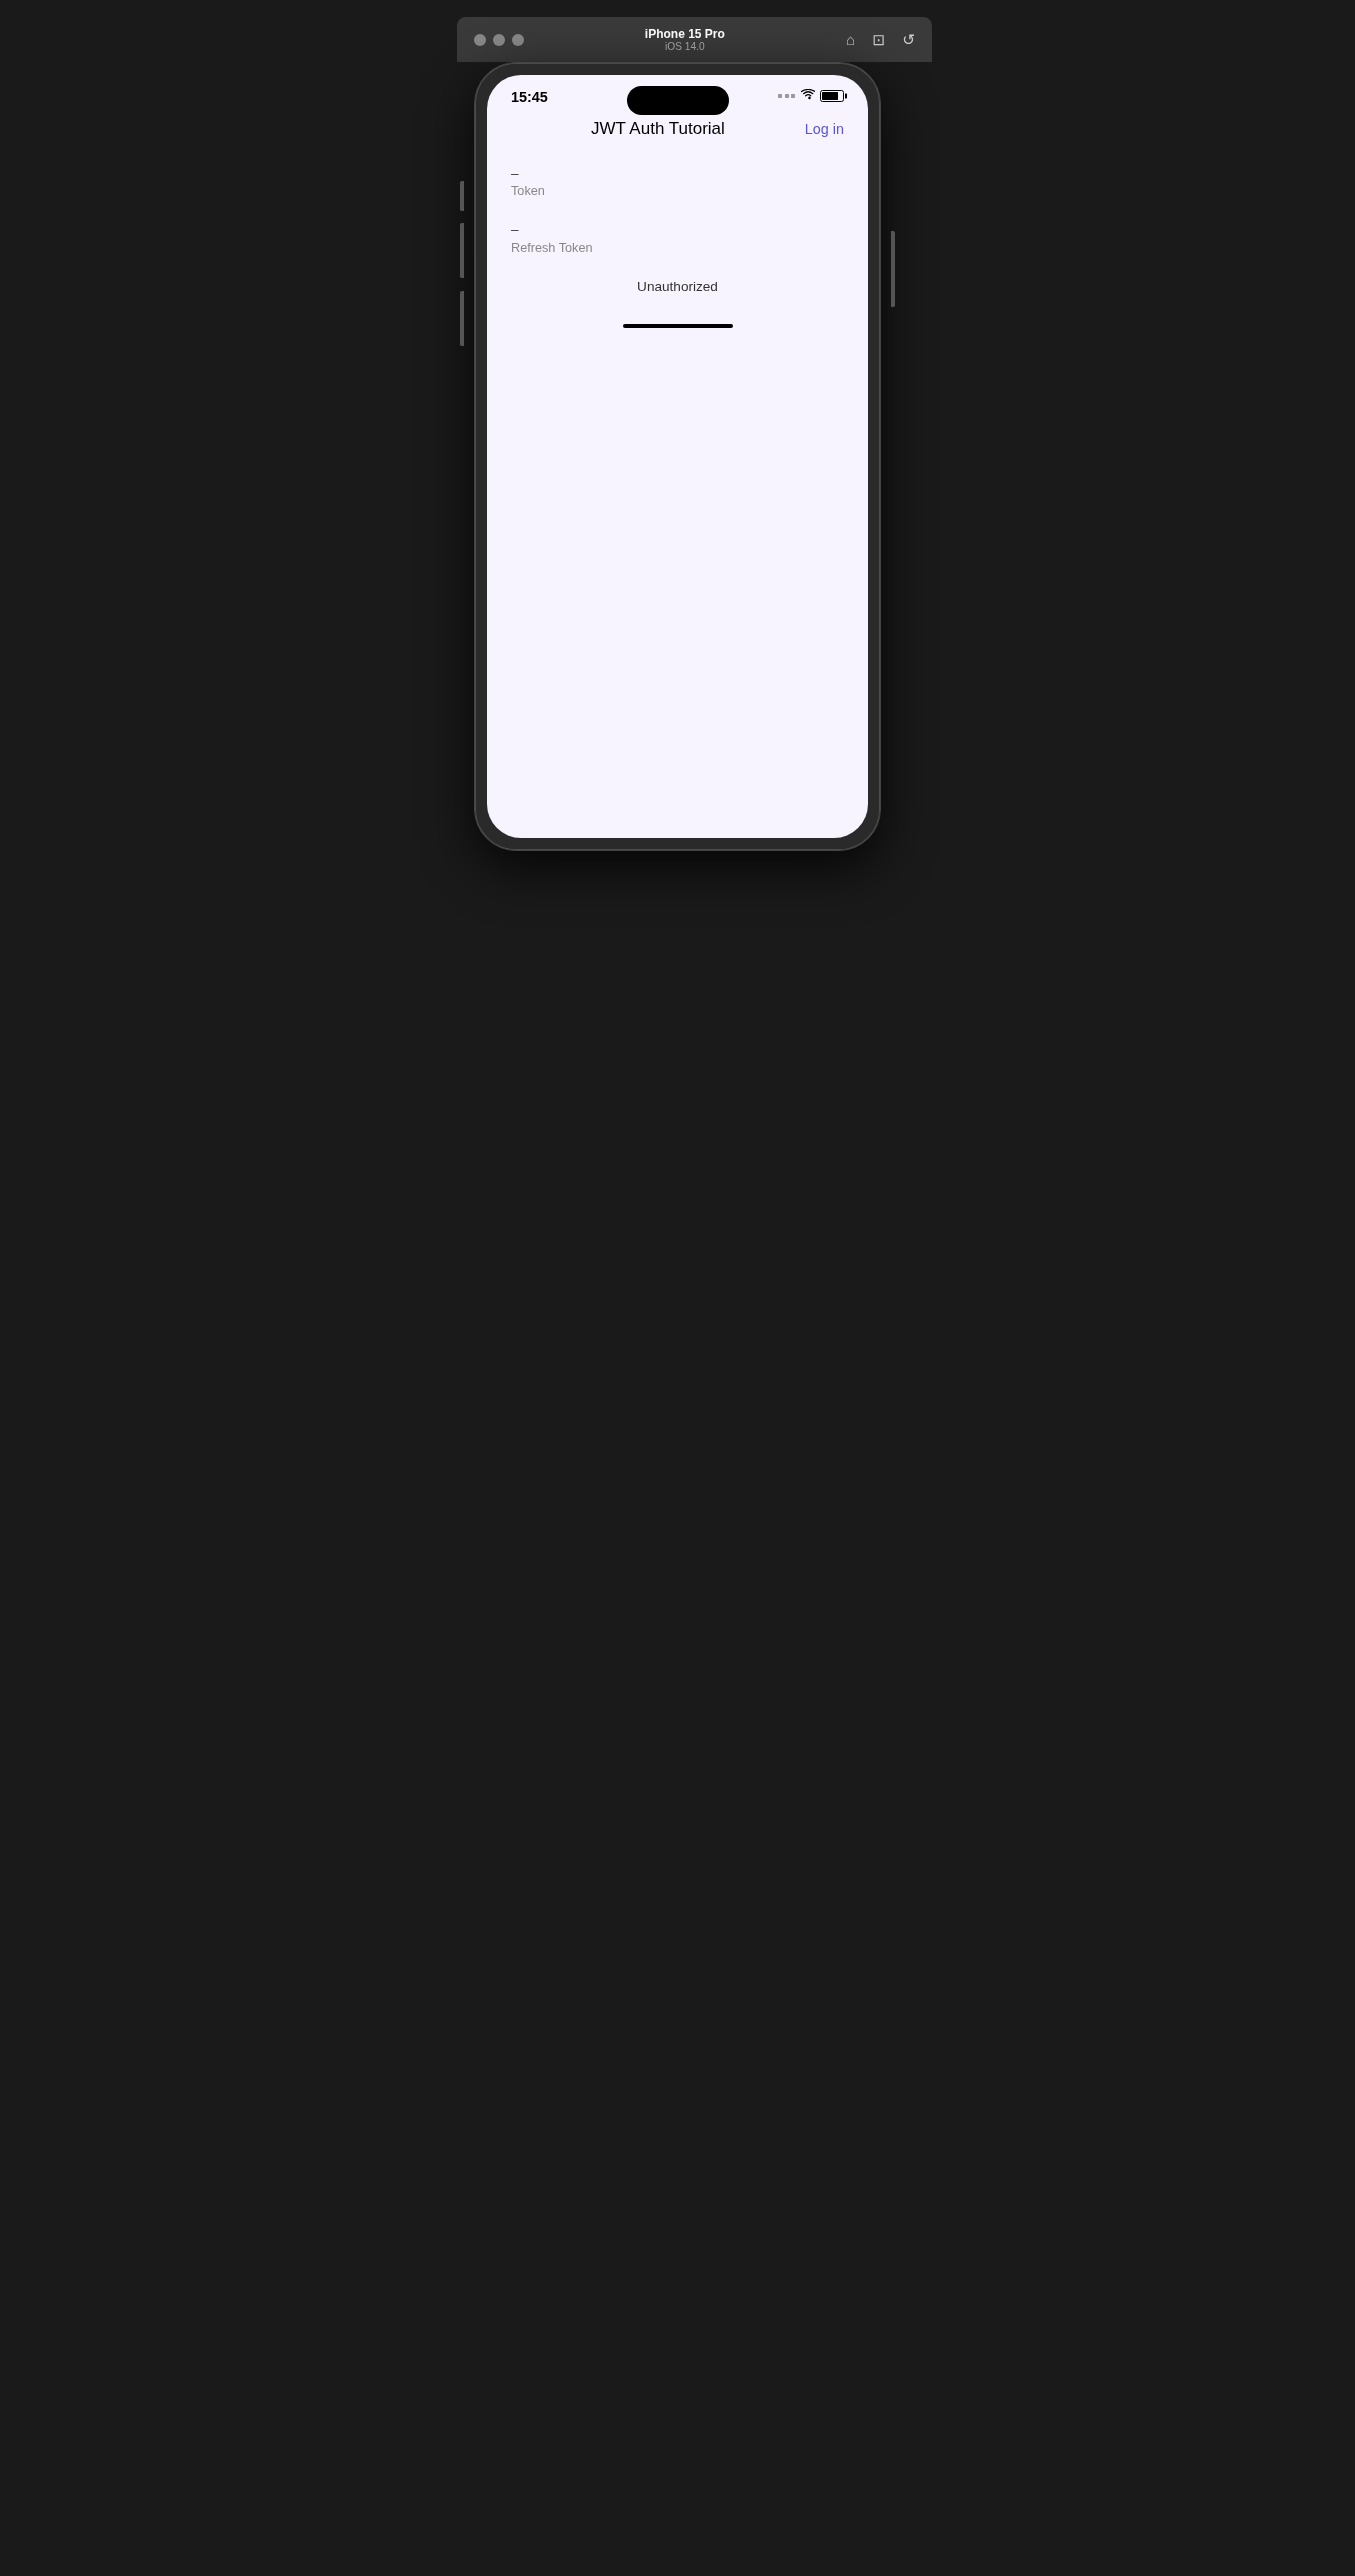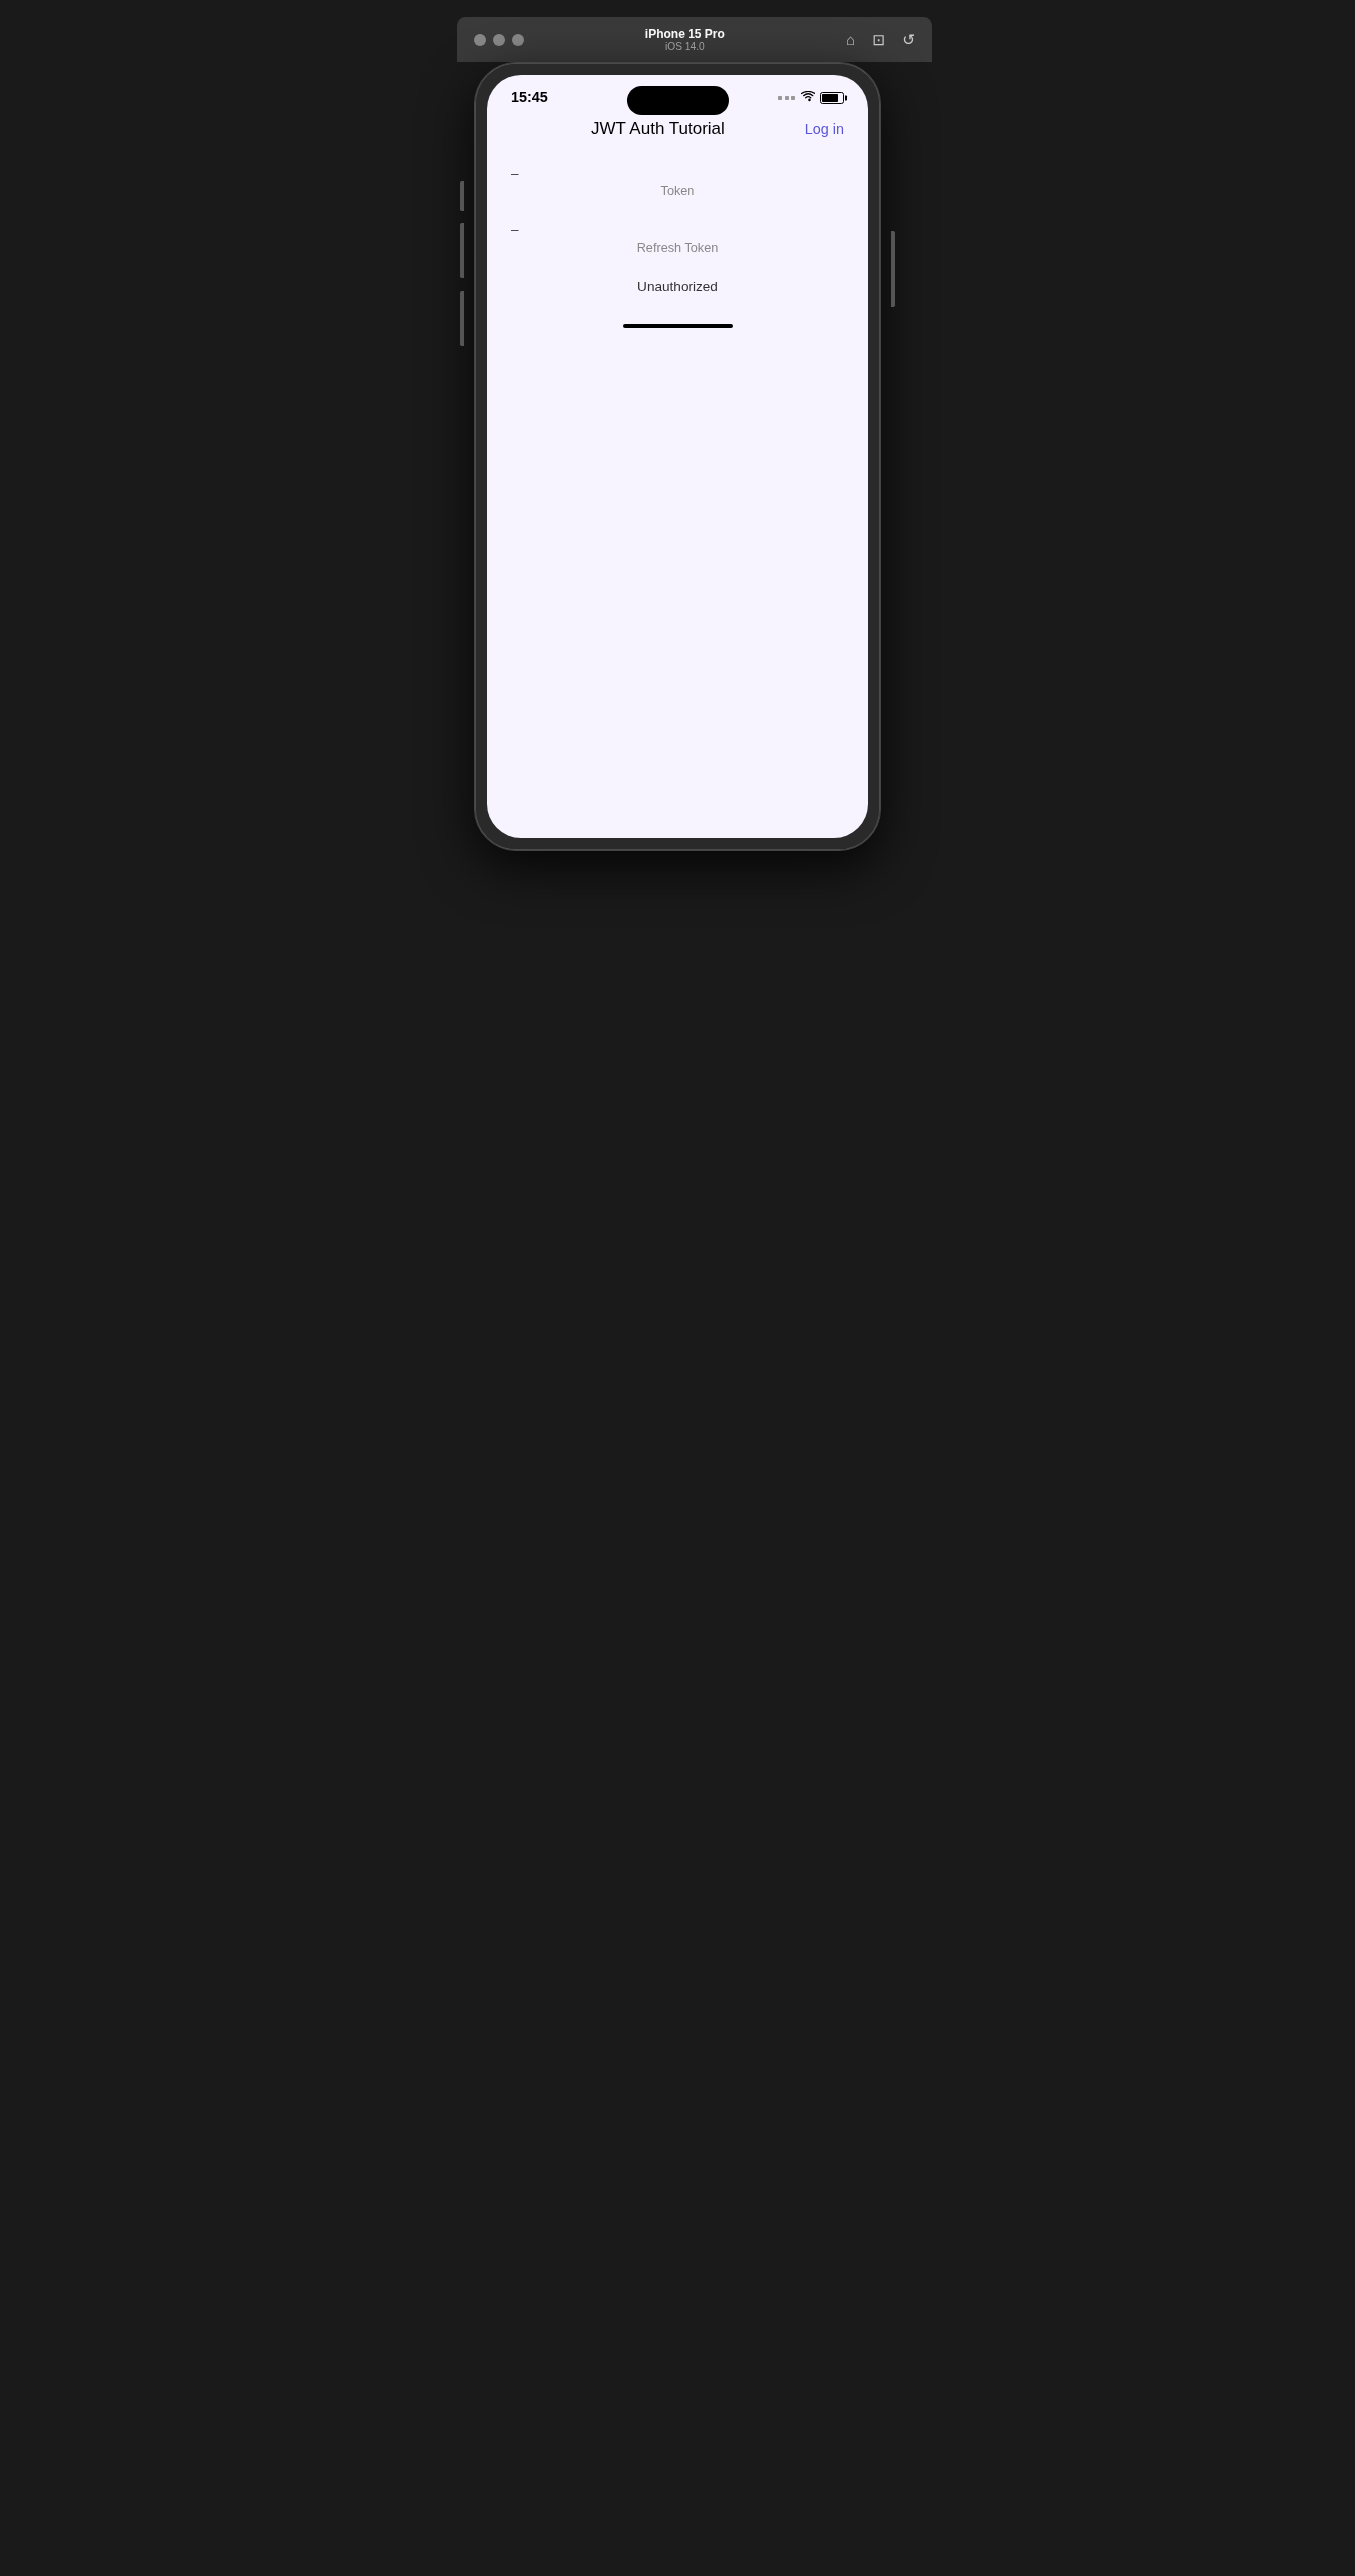--- a/index.html
+++ b/index.html
@@ -95,21 +95,21 @@
       border-radius: 34px;
       overflow: hidden;
       min-height: 763px;
       position: relative;
     }
 
     
     .status-bar {
       display: flex;
       justify-content: space-between;
-      align-items: flex-end;
+      align-items: flex-start;
       padding: 13.6px 24px 6.8px 24px;
       position: relative;
     }
 
     .status-time {
       font-size: 14.4px;
       font-weight: 600;
       color: #000;
     }
 
@@ -209,21 +209,20 @@
 
     .field-dash {
       font-size: 13.6px;
       color: #333;
       margin-bottom: 3.4px;
     }
 
     .field-label {
       font-size: 12.7px;
       color: #888;
-      text-align: center;
     }
 
     .status-text {
       text-align: center;
       font-size: 13.6px;
       color: #333;
       margin-top: 23px;
     }
 
     

